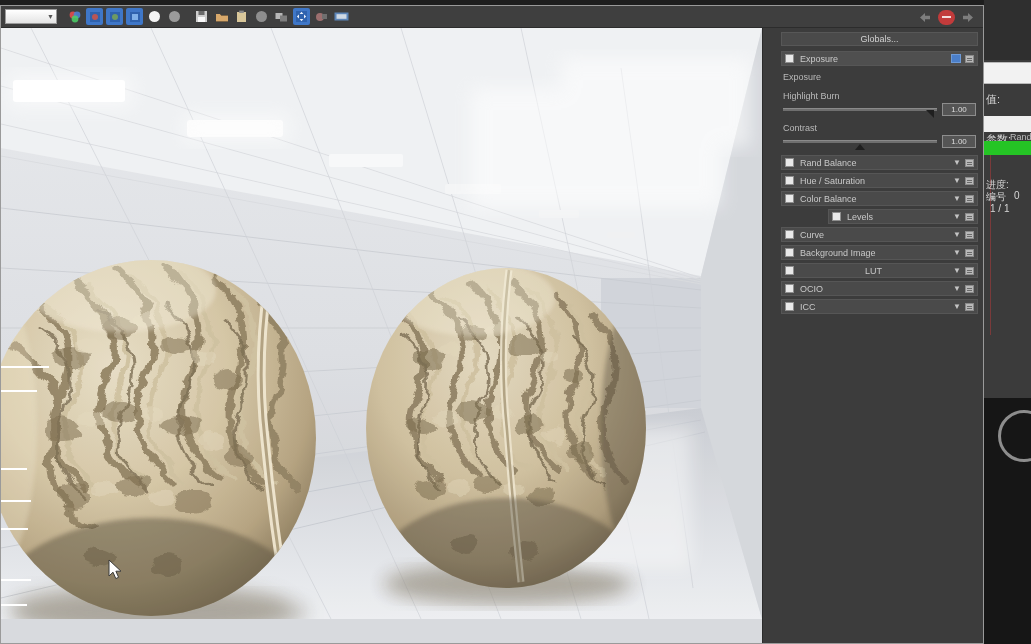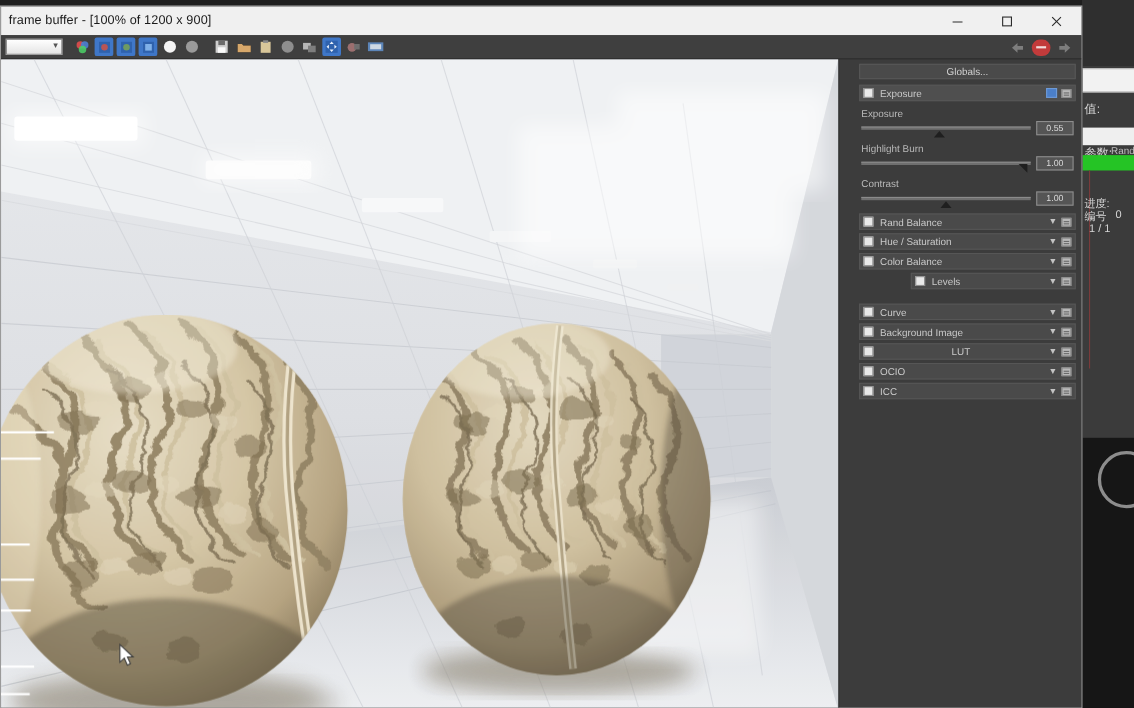--- a/index.html
+++ b/index.html
@@ -156,41 +156,20 @@
     <div class="dr-lbl" style="left:2px; top:178px; font-size:10px;">进度:</div>
     <div class="dr-lbl" style="left:2px; top:190px; font-size:10px;">编号</div>
     <div class="dr-lbl" style="left:30px; top:190px; font-size:10px;">0</div>
     <div class="dr-lbl" style="left:6px; top:203px; font-size:10px;">1 / 1</div>
     <div class="dr-dark"></div>
     <div class="dr-ring"></div>
   </div>
 
   <div class="win">
 
-    <div class="titlebar">
-      <span class="title-text">frame buffer - [100% of 1200 x 900]</span>
-      <div class="win-ctrls">
-        <div class="win-btn">
-          <svg width="11" height="11" viewBox="0 0 11 11">
-            <line x1="1" y1="6" x2="10" y2="6" stroke="#2b2b2b" stroke-width="1"></line>
-          </svg>
-        </div>
-        <div class="win-btn">
-          <svg width="11" height="11" viewBox="0 0 11 11">
-            <rect x="1.5" y="1.5" width="8" height="8" fill="none" stroke="#2b2b2b" stroke-width="1"></rect>
-          </svg>
-        </div>
-        <div class="win-btn close">
-          <svg width="11" height="11" viewBox="0 0 11 11">
-            <line x1="1.5" y1="1.5" x2="9.5" y2="9.5" stroke="currentColor" stroke-width="1"></line>
-            <line x1="9.5" y1="1.5" x2="1.5" y2="9.5" stroke="currentColor" stroke-width="1"></line>
-          </svg>
-        </div>
-      </div>
-    </div>
 
     <div class="toolbar">
 
       <div class="combo">
         <span class="chev">▼</span>
       </div>
 
       <div class="tb-icon">
         <svg width="14" height="14" viewBox="0 0 14 14">
           <circle cx="5" cy="5" r="3.4" fill="#d14b4b"></circle>
@@ -564,26 +543,20 @@
           <span class="cbox"></span>
           <span class="row-label">Exposure</span>
           <span class="row-icons">
             <span class="mini-blue"></span>
             <span class="mini-menu"></span>
           </span>
         </div>
 
         <div class="sgroup">
           <div class="slabel">Exposure</div>
-          <div class="srow">
-            <div class="track">
-              <span class="knob" style="left:46%;"></span>
-            </div>
-            <div class="vbox">0.55</div>
-          </div>
         </div>
 
         <div class="sgroup">
           <div class="slabel">Highlight Burn</div>
           <div class="srow">
             <div class="track">
               <span class="knob right" style="left:96%;"></span>
             </div>
             <div class="vbox">1.00</div>
           </div>
@@ -625,21 +598,21 @@
               </span>
             </div>
             <div class="row" style="margin-top: 3px; margin-left: 47px;">
               <span class="cbox"></span>
               <span class="row-label">Levels</span>
               <span class="row-icons">
                 <span class="mini-chev">▼</span>
                 <span class="mini-menu"></span>
               </span>
             </div>
-            <div class="row" style="margin-top: 13px;">
+            <div class="row" style="margin-top: 3px;">
               <span class="cbox"></span>
               <span class="row-label">Curve</span>
               <span class="row-icons">
                 <span class="mini-chev">▼</span>
                 <span class="mini-menu"></span>
               </span>
             </div>
             <div class="row" style="margin-top: 3px;">
               <span class="cbox"></span>
               <span class="row-label">Background Image</span>

